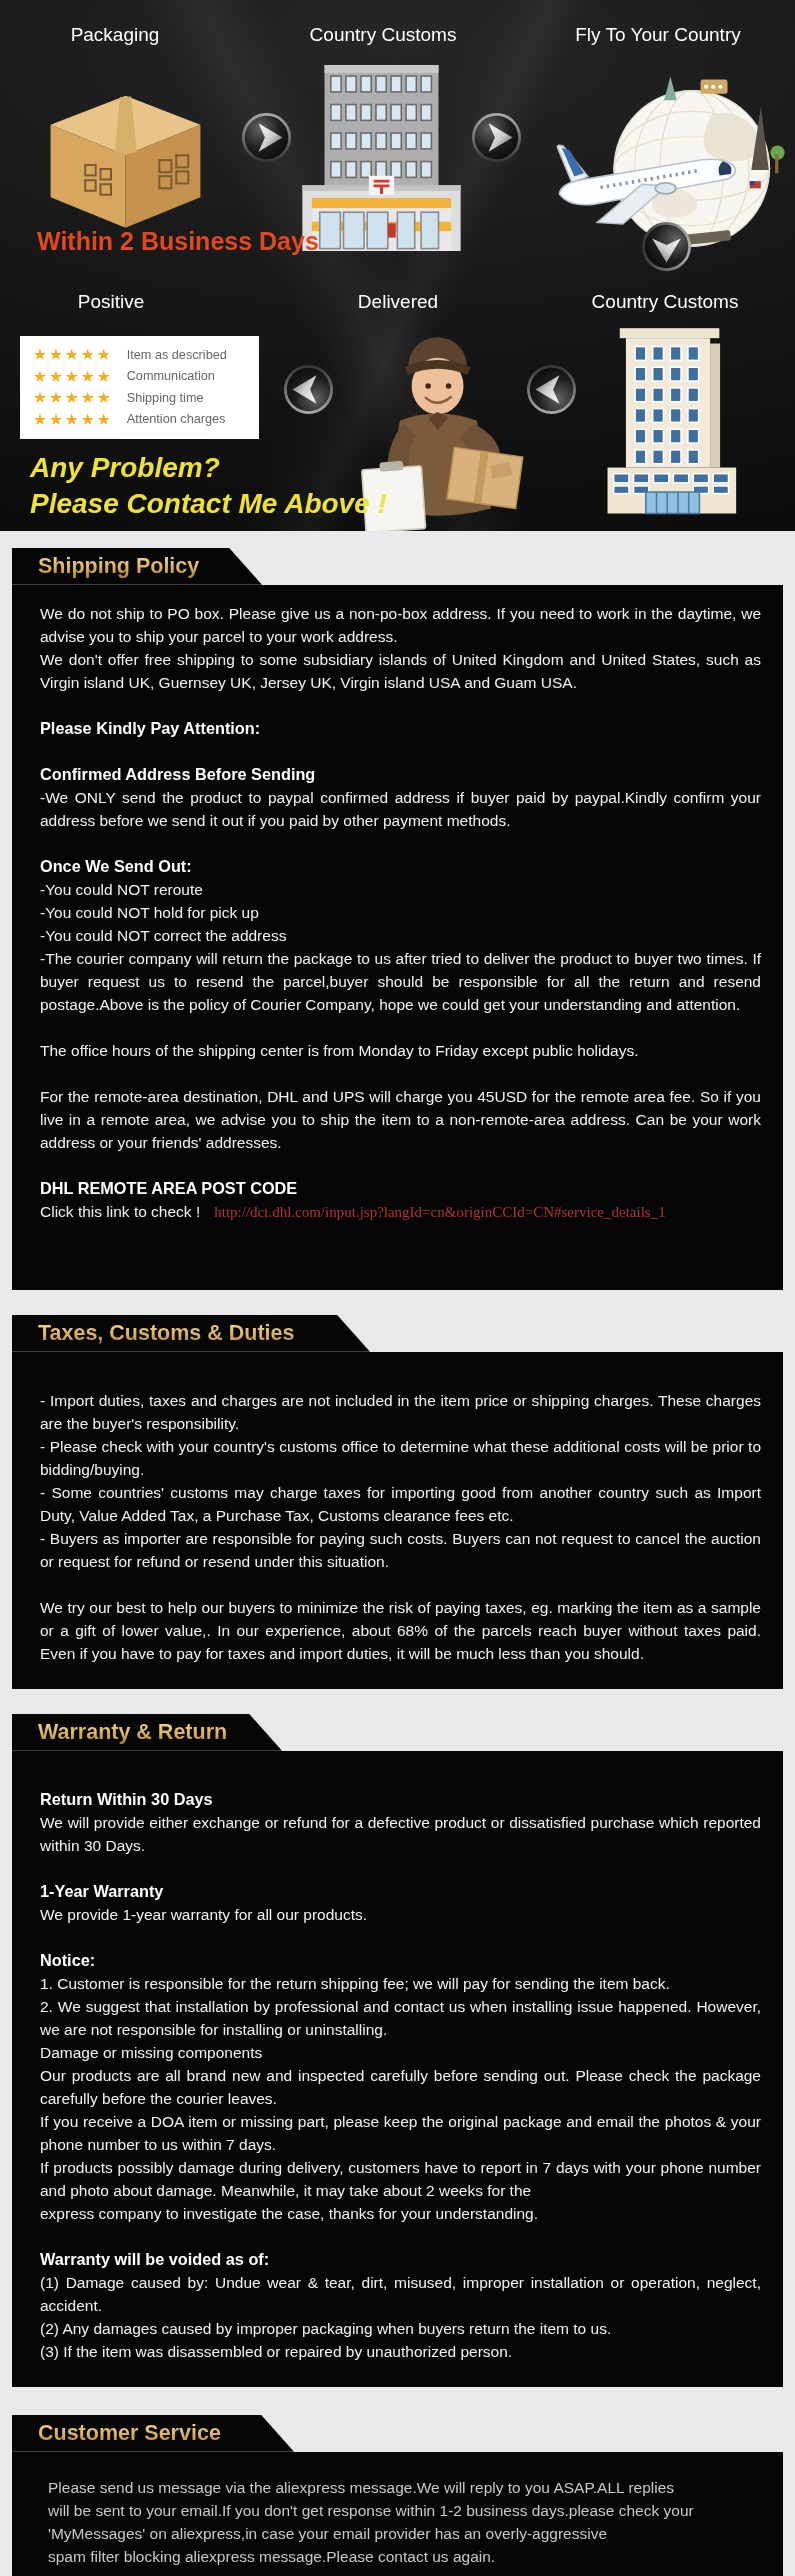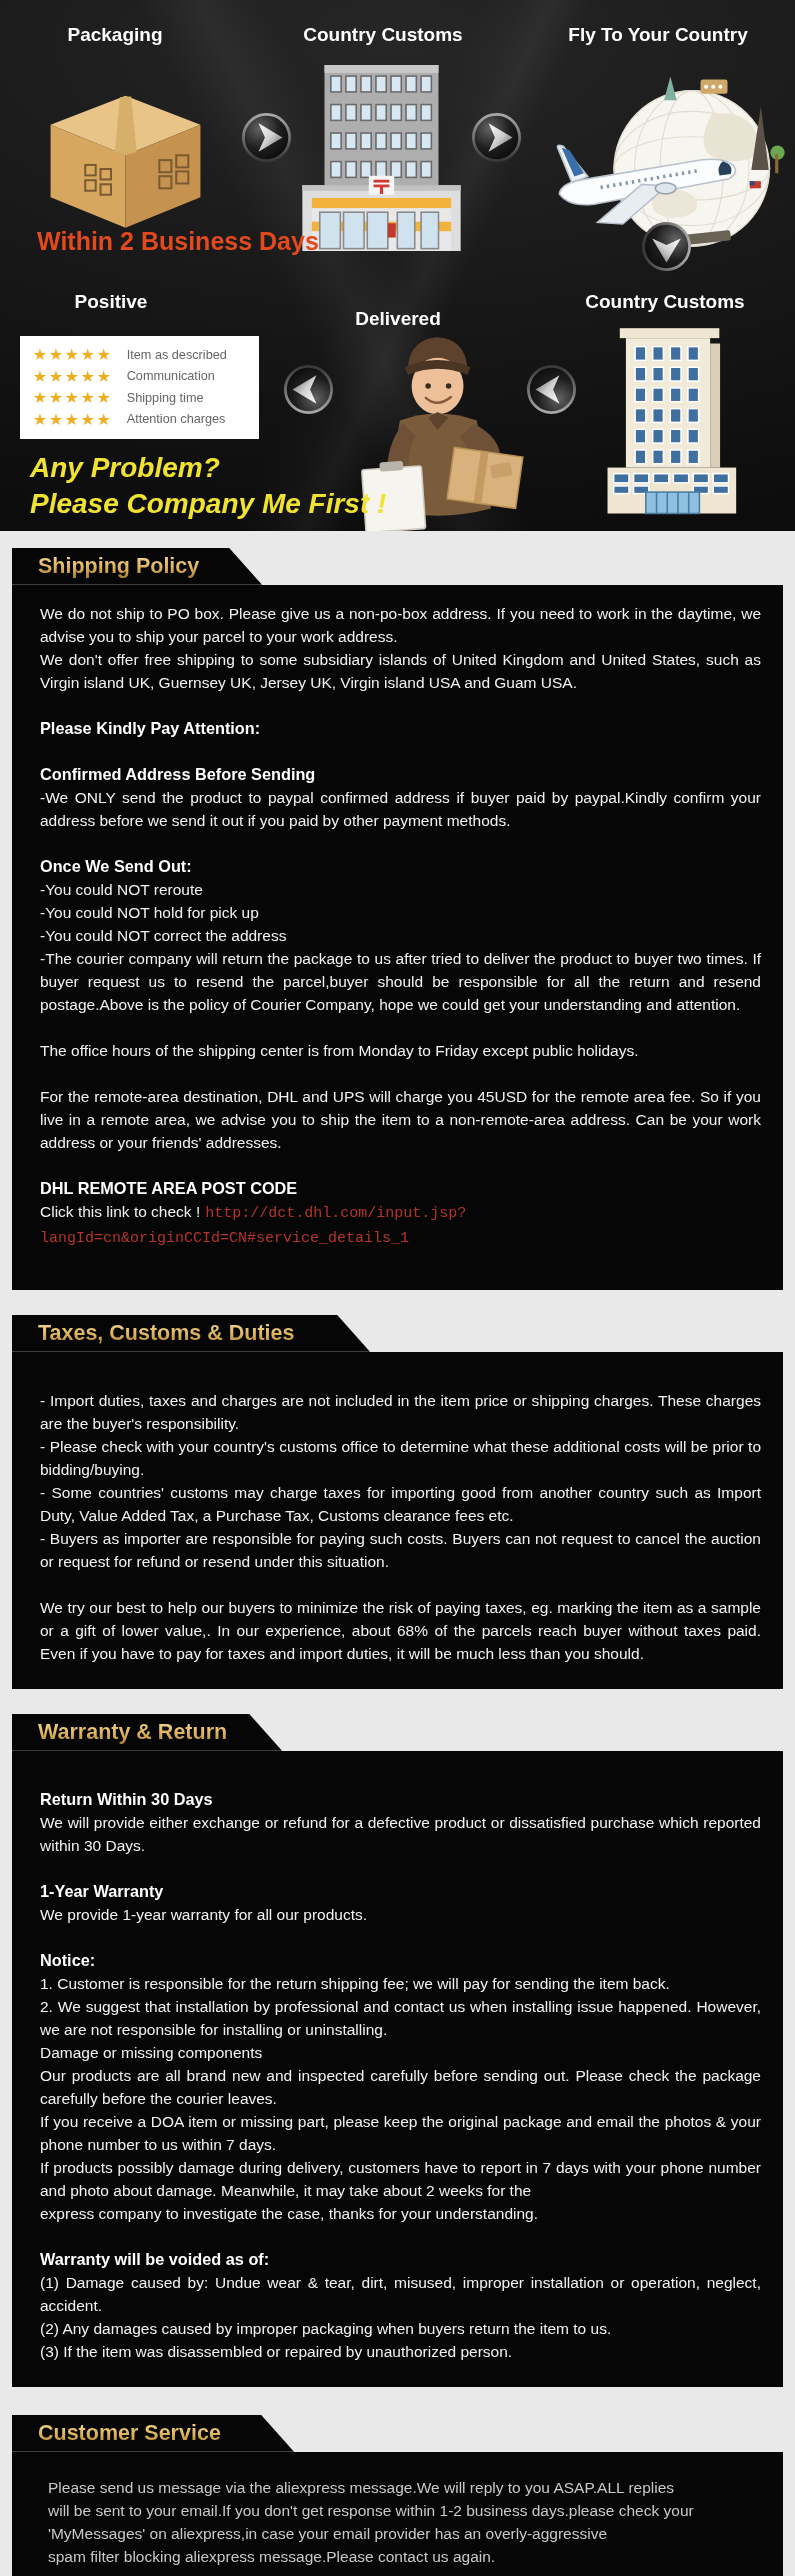--- a/index.html
+++ b/index.html
@@ -5,21 +5,21 @@
   html,body{margin:0;padding:0;background:#e9e9e9;}
   body{width:795px;font-family:"Liberation Sans",sans-serif;}
   .page{width:795px;padding-bottom:22px;}
 
   
   .hero{position:relative;width:795px;height:531px;overflow:hidden;
     background:radial-gradient(140% 95% at 50% 8%,#262626 0%,#171717 55%,#0c0c0c 100%);}
   .hero .streaks{position:absolute;inset:0;
     background:linear-gradient(295deg,transparent 43%,rgba(255,255,255,.05) 47%,rgba(255,255,255,.02) 50%,transparent 54%),
                linear-gradient(63deg,transparent 38%,rgba(255,255,255,.05) 44%,transparent 50%);}
-  .step-label{position:absolute;transform:translateX(-50%);color:#fff;font-weight:bold;
+  .step-label{position:absolute;transform:translateX(-50%);color:#fff;font-weight:normal;
     font-size:19px;white-space:nowrap;}
   .hero-icon{position:absolute;}
   .hero-icon svg{display:block;width:100%;height:100%;}
   .arrow-btn{position:absolute;width:51px;height:51px;}
   .arrow-btn svg{display:block;width:100%;height:100%;}
   .rot90{transform:rotate(90deg);} .rot180{transform:rotate(180deg);}
   .ship-note{position:absolute;left:37px;top:227px;font-size:25px;font-weight:bold;color:#e2491c;white-space:nowrap;}
   .ratings-card{position:absolute;left:20px;top:336px;width:239px;height:103px;background:#fff;
     padding:8px 0 0 12.7px;box-sizing:border-box;}
   .rating-row{display:flex;align-items:center;height:21.5px;}
@@ -49,21 +49,21 @@
   .panel[data-section="1"] .panel-body{min-height:336px;padding-top:37px;}
   .panel[data-section="2"] .panel-body{min-height:604px;padding-top:37px;}
   .panel[data-section="3"] .panel-body{min-height:137px;padding-top:24px;padding-left:36px;color:#c9c9c9;}
   .blk{margin:0;}
   .blk.h{font-weight:bold;color:#fff;font-size:16.3px;margin-top:23px;}
   .blk.p{white-space:pre-line;text-align:justify;}
   .blk.p + .blk.p{margin-top:23px;}
   .blk:first-child{margin-top:0;}
   .panel[data-section="3"] .blk.p{text-align:left;}
   .link-row{margin-top:0;}
-  .red-link{font-family:Liberation Mono, monospace;color:#b5342c;text-decoration:none;font-size:15px;margin-left:5px;}
+  .red-link{font-family:Liberation Serif, serif;color:#b5342c;text-decoration:none;font-size:15px;margin-left:14px;}
 </style>
 </head>
 <body>
 
 <svg width="0" height="0" style="position:absolute">
   <defs>
     <radialGradient id="abg" cx="35%" cy="30%" r="80%">
       <stop offset="0" stop-color="#646464"></stop>
         <stop offset="0.55" stop-color="#1e1e1e"></stop>
         <stop offset="1" stop-color="#090909"></stop>
@@ -228,21 +228,21 @@
     <div class="ship-note">Within 2 Business Days</div>
 
     <div class="arrow-btn rot90" style="left:641px;top:221px">
       <svg viewBox="0 0 64 64">
           <circle cx="32" cy="32" r="29" fill="url(#abg)" stroke="url(#aring)" stroke-width="3.5"></circle>
           <polygon points="22,14 52,32 22,50 30,32" fill="url(#atr)"></polygon>
         </svg>
     </div>
 
     <div class="step-label" style="left:111px;top:291px">Positive</div>
-    <div class="step-label" style="left:398px;top:308px">Delivered</div>
+    <div class="step-label" style="left:398px;top:291px">Delivered</div>
     <div class="step-label" style="left:665px;top:291px">Country Customs</div>
 
     <div class="ratings-card">
         <div class="rating-row">
           <span class="rating-stars">★★★★★</span>
           <span class="rating-label">Item as described</span>
         </div>
         <div class="rating-row">
           <span class="rating-stars">★★★★★</span>
           <span class="rating-label">Communication</span>
@@ -356,21 +356,21 @@
             <line x1="66" y1="214" x2="66" y2="242"></line>
             <line x1="80" y1="214" x2="80" y2="242"></line>
             <line x1="94" y1="214" x2="94" y2="242"></line>
             <line x1="108" y1="214" x2="108" y2="242"></line>
           </g>
       </svg>
     </div>
 
     <div class="contact">
       <div>Any Problem?</div>
-      <div>Please Company Me First !</div>
+      <div>Please Contact Me Above !</div>
     </div>
   </div>
 
   <div class="panel" data-section="0">
     <div class="tab">
       <span class="tab-title">Shipping Policy</span>
     </div>
     <div class="panel-body">
         <div class="blk p">We do not ship to PO box. Please give us a non-po-box address. If you need to work in the daytime, we advise you to ship your parcel to your work address.
 We don't offer free shipping to some subsidiary islands of United Kingdom and United States, such as Virgin island UK, Guernsey UK, Jersey UK, Virgin island USA and Guam USA.</div>

